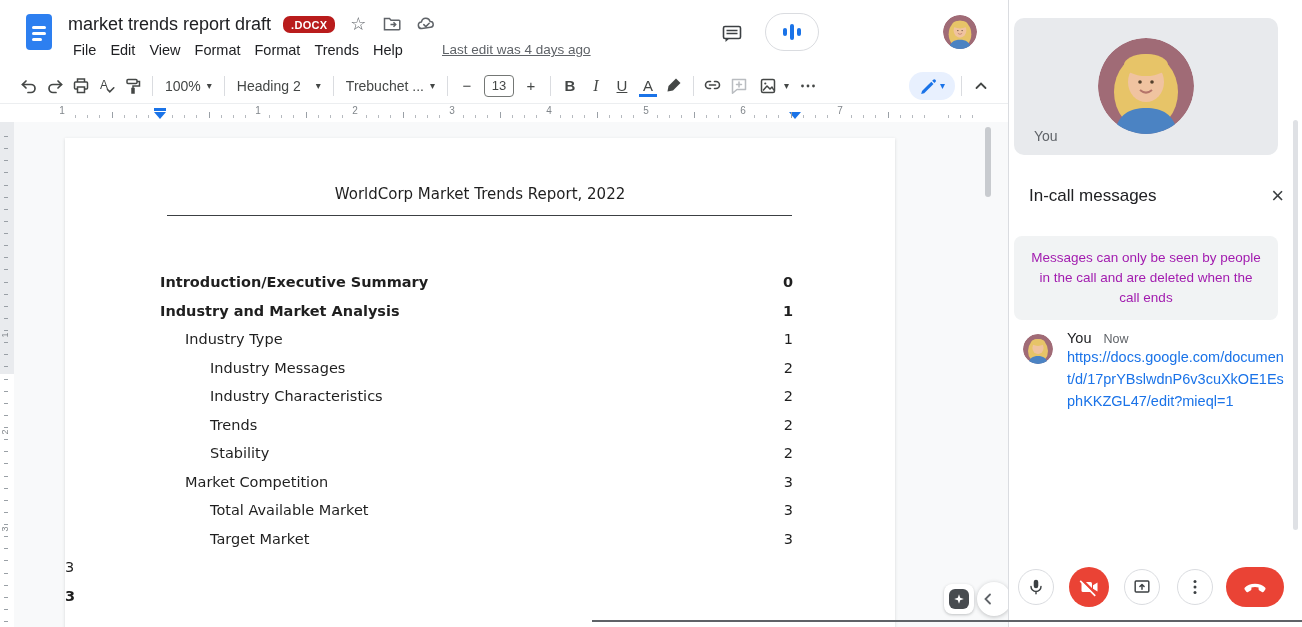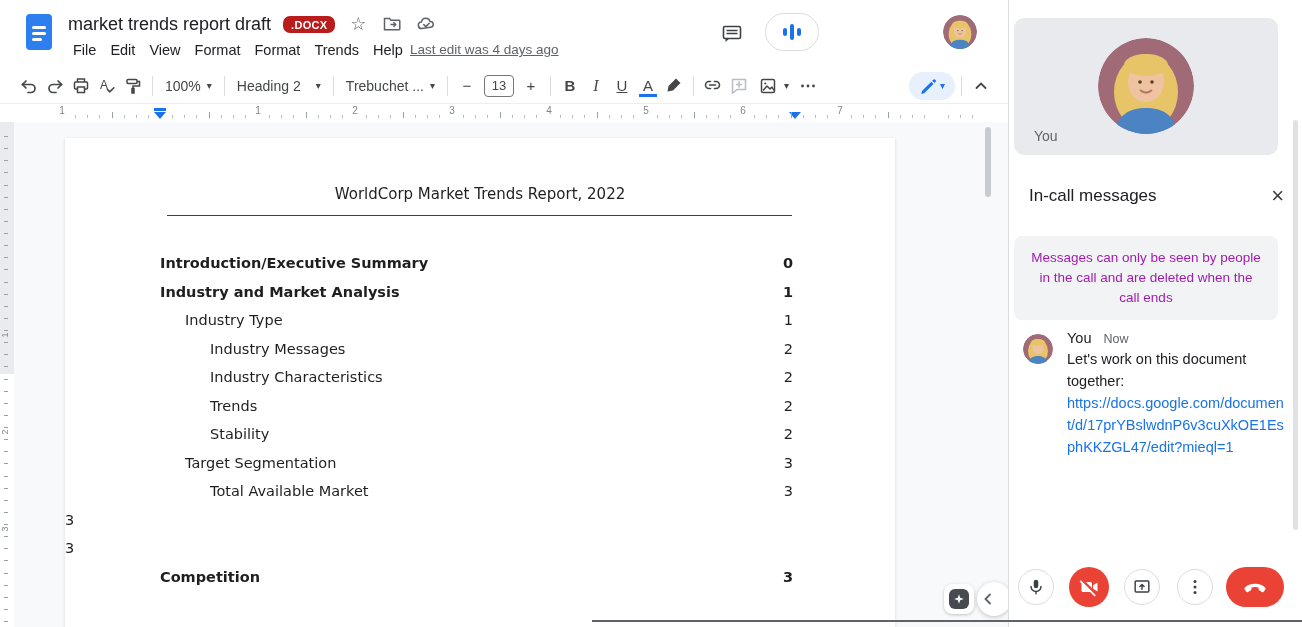--- a/index.html
+++ b/index.html
@@ -62,21 +62,21 @@
   
   .canvas { position:absolute; left:0; top:122px; width:1008px; height:505px; background:#f8f9fa; overflow:hidden; }
   .vruler { position:absolute; left:0; top:0; width:14px; height:505px; background:#fff; }
   .vruler .gray { position:absolute; left:0; top:0; width:14px; height:252px; background:#e9ebee; }
   .vr-tick { position:absolute; left:4px; width:4px; height:1px; background:#9aa0a6; }
   .vr-num { position:absolute; left:2px; font-size:9px; color:#80868b; transform:rotate(-90deg); }
   .page { position:absolute; left:65px; top:16px; width:830px; height:900px; background:#fff;
           box-shadow:0 1px 3px rgba(60,64,67,.18); font-family:"DejaVu Sans", sans-serif; }
   .doc-title-line { padding-top:47px; text-align:center; font-size:15px; color:#1f1f1f; }
   .doc-hr { margin:12px 103px 0 102px; border-top:1px solid #3c4043; }
-  .toc { margin-top:33px; }
+  .toc { margin-top:52px; }
   .toc-row { height:28.5px; display:flex; align-items:center; padding-right:102px; font-size:14.5px; color:#1f1f1f; }
   .toc-row.bold { font-weight:bold; }
   .toc-row .toc-label { flex:1; }
   .toc-row.lvl0 .toc-label { padding-left:95px; }
   .toc-row.lvl1 .toc-label { padding-left:120px; }
   .toc-row.lvl2 .toc-label { padding-left:145px; }
   .toc-page { text-align:right; }
   .docs-scroll-thumb { position:absolute; left:985px; top:5px; width:6px; height:70px; background:#c8cbcf; border-radius:3px; }
 
   .side-tab { position:absolute; left:977px; top:460px; width:34px; height:34px; border-radius:50%; background:#fff;
@@ -154,21 +154,21 @@
       <nav class="menubar">
 
       <span class="menu-item">File</span>
           <span class="menu-item">Edit</span>
           <span class="menu-item">View</span>
           <span class="menu-item">Format</span>
           <span class="menu-item">Format</span>
           <span class="menu-item">Trends</span>
           <span class="menu-item">Help</span>
         </nav>
-      <span class="last-edit" id="last-edit" style="position:absolute; left:396px; top:42px;">Last edit was 4 days ago</span>
+      <span class="last-edit" id="last-edit" style="position:absolute; left:428px; top:42px;">Last edit was 4 days ago</span>
 
       <div class="comment-hist-btn">
         <svg width="24" height="24" viewBox="0 0 24 24" fill="none" stroke="#3c4043" stroke-width="1.6">
           <rect x="3.5" y="4.5" width="17" height="12" rx="1.5"></rect>
           <path d="M6.5 8.5h11M6.5 11.5h11" stroke-width="1.4"></path>
           <path d="M5.5 16.5v3.5l3.8-3.5" fill="#3c4043" stroke="none"></path>
         </svg>
       </div>
       <div class="meet-pill">
         <span class="meet-bar" style="height:8px"></span>
@@ -452,35 +452,35 @@
             </div>
             <div class="toc-row lvl2">
               <span class="toc-label">Trends</span>
               <span class="toc-page">2</span>
             </div>
             <div class="toc-row lvl2">
               <span class="toc-label">Stability</span>
               <span class="toc-page">2</span>
             </div>
             <div class="toc-row lvl1">
-              <span class="toc-label">Target Segmentation</span>
+              <span class="toc-label">Market Competition</span>
               <span class="toc-page">3</span>
             </div>
             <div class="toc-row lvl2">
               <span class="toc-label">Total Available Market</span>
               <span class="toc-page">3</span>
             </div>
             <div class="toc-row lvl2">
+              <span class="toc-label">Target Market</span>
               <span class="toc-page">3</span>
             </div>
             <div class="toc-row lvl2">
               <span class="toc-page">3</span>
             </div>
             <div class="toc-row lvl0 bold">
-              <span class="toc-label">Competition</span>
               <span class="toc-page">3</span>
             </div>
           </div>
       </div>
 
       <div class="docs-scroll-thumb"></div>
 
       <div class="side-tab">
         <svg width="12" height="12" viewBox="0 0 12 12" fill="none" stroke="#5f6368" stroke-width="1.8" stroke-linecap="round">
           <path d="M8 1.5L3.5 6 8 10.5"></path>
@@ -531,21 +531,20 @@
           <path d="M8 48c2-10 8-13 16-13s14 3 16 13z" fill="#4b83c3"></path>
           <ellipse cx="24" cy="22" rx="9" ry="10" fill="#f0c3a0"></ellipse>
           <ellipse cx="24" cy="13.5" rx="11" ry="5.5" fill="#e7c468"></ellipse>
         </svg>
       </div>
       <div class="msg-body">
         <div class="msg-meta">
           <span class="msg-author">You</span>
           <span class="msg-time">Now</span>
         </div>
-        <div class="msg-text">Let's work on this document together:</div>
         <a class="msg-link">https://docs.google.com/document/d/17prYBslwdnP6v3cuXkOE1EsphKKZGL47/edit?mieql=1</a>
       </div>
     </div>
 
     <div class="call-controls">
       <div class="ctl ctl-mic">
         <svg width="20" height="20" viewBox="0 0 22 22" fill="none" stroke="#3c4043" stroke-width="1.6" stroke-linecap="round">
           <rect x="8.5" y="3" width="5" height="9.5" rx="2.5" fill="#3c4043" stroke="none"></rect>
           <path d="M5.5 10.5a5.5 5.5 0 0011 0M11 16v2.5"></path>
         </svg>

